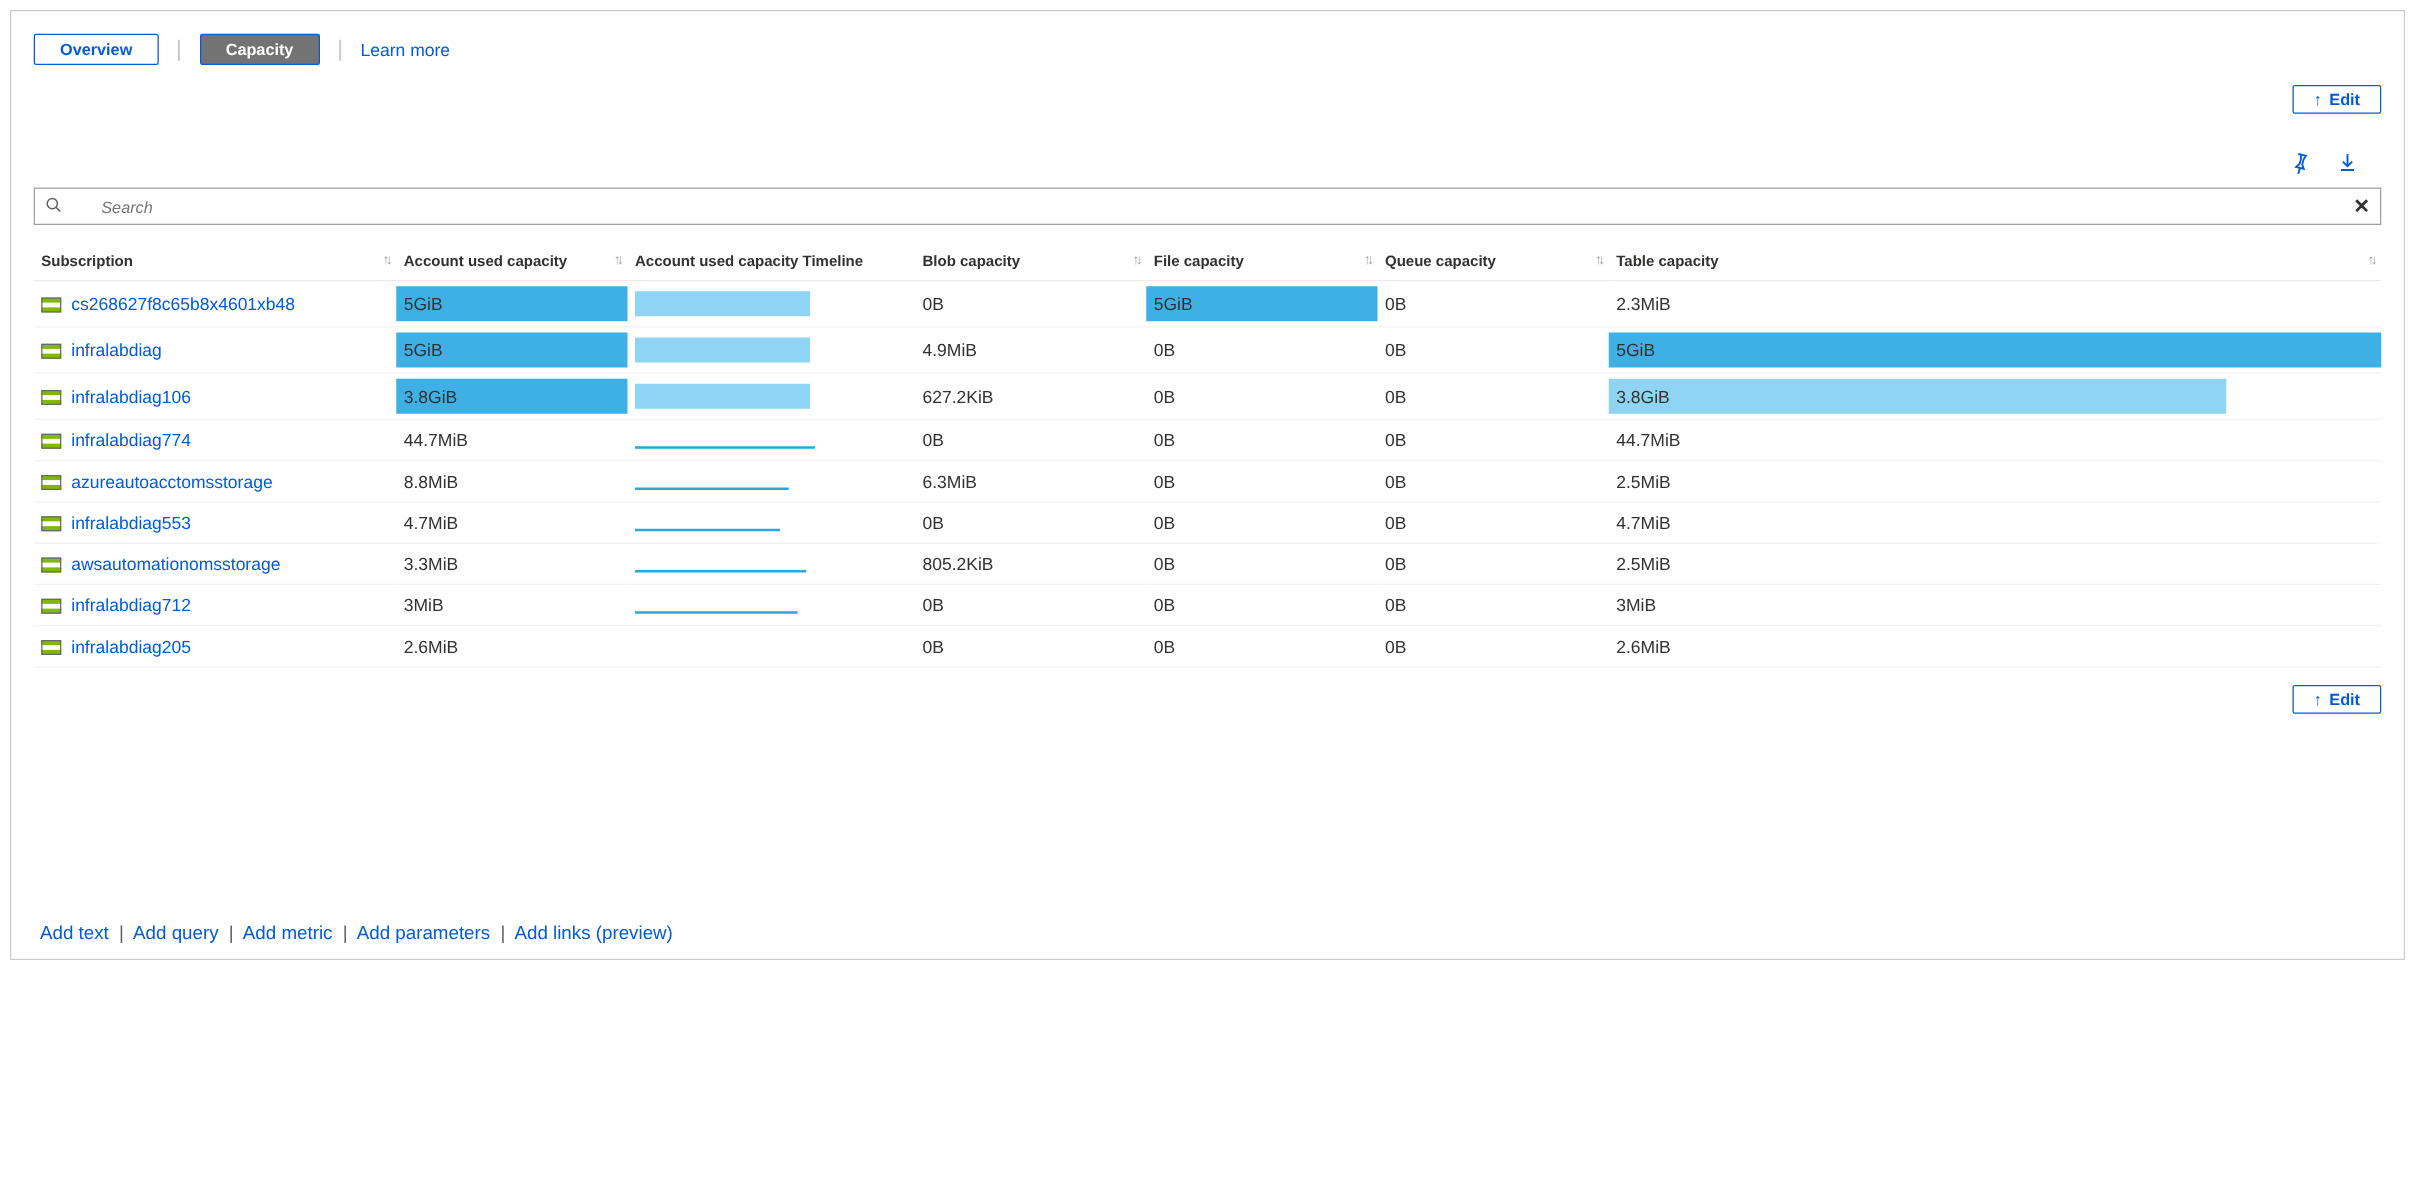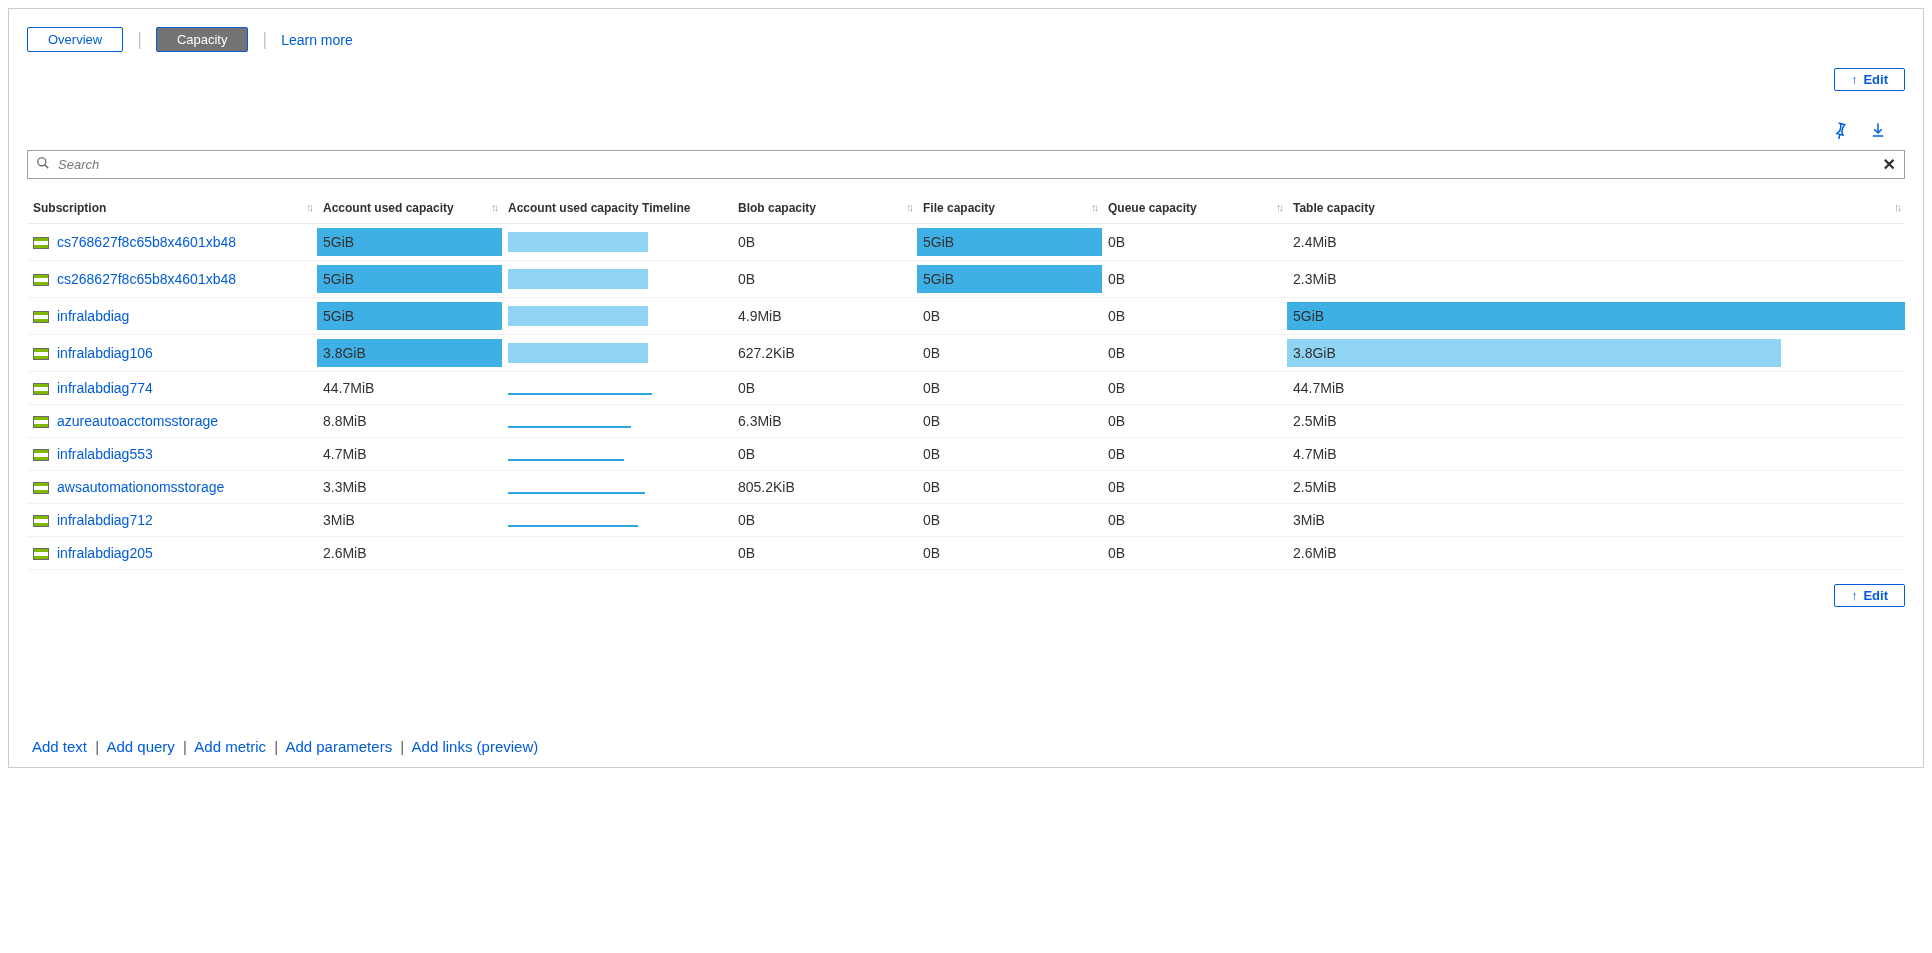--- a/index.html
+++ b/index.html
@@ -18,21 +18,21 @@
     padding: 18px 18px 8px 18px;
   }
 
   
   .tabs-row { display: flex; align-items: center; gap: 12px; margin-bottom: 16px; }
   .pill {
     border: 1px solid #015cda;
     background: #fff;
     color: #015cda;
     padding: 4px 20px;
-    font-weight: 400;
+    font-weight: 700;
     border-radius: 2px;
     cursor: pointer;
     font-size: 13px;
   }
   .pill.active { background: #737373; color: #fff; }
   .v-sep { color: #c8c6c4; margin: 0 2px; font-size: 18px; font-weight: 300; }
   .linklike { color: #015cda; cursor: pointer; font-size: 14px; }
 
   .top-right-edit { display:flex; justify-content:flex-end; margin-bottom:30px; }
   .edit-btn {
@@ -51,21 +51,21 @@
     display:flex; justify-content:flex-end; gap:20px;
     padding-right:18px; margin-bottom:8px;
   }
   .card-actions .icn { color:#015cda; cursor:pointer; }
   .card-actions svg { width:18px; height:18px; }
 
   
   .search-wrap {
     border:1px solid #a19f9d;
     display:flex; align-items:center;
-    padding:4px 8px; margin-bottom:14px;
+    padding:4px 8px; margin-bottom:14px;gap:23px;
   }
   .search-wrap .mag { color:#605e5c; margin-right:8px; }
   .search-wrap input {
     flex:1; border:0; outline:0; font-size:13px;
     font-style:italic; color:#605e5c; background:transparent;
   }
   .search-wrap .clear { color:#323130; font-weight:700; cursor:pointer; font-size:16px; }
 
   
   .grid { width:100%; border-collapse:collapse; }
@@ -188,31 +188,20 @@
         <th class="col-sub"><span>Subscription</span><span class="sort-icn">↑↓</span></th>
         <th class="col-used"><span>Account used capacity</span><span class="sort-icn">↑↓</span></th>
         <th class="col-tl"><span>Account used capacity Timeline</span></th>
         <th class="col-blob"><span>Blob capacity</span><span class="sort-icn">↑↓</span></th>
         <th class="col-file"><span>File capacity</span><span class="sort-icn">↑↓</span></th>
         <th class="col-queue"><span>Queue capacity</span><span class="sort-icn">↑↓</span></th>
         <th class="col-table"><span>Table capacity</span><span class="sort-icn">↑↓</span></th>
       </tr>
     </thead>
     <tbody id="tbody">
-    <tr>
-          <td class="acct-cell"><span class="storage-icn"></span><span class="acct-link">cs768627f8c65b8x4601xb48</span></td>
-          <td class="barcell"><div class="bar" style="width:100%"></div><span class="bar-text">5GiB</span></td>
-          <td class="timeline-cell">
-            <div class="tl-bar" style="background:#8fd4f2;width:140px"></div>
-          </td>
-          <td><span>0B</span></td>
-          <td class="barcell"><div class="bar" style="width:100%"></div><span class="bar-text">5GiB</span></td>
-          <td><span>0B</span></td>
-          <td class="barcell"><div class="bar light" style="width:0%"></div><span class="bar-text">2.4MiB</span></td>
-        </tr>
         <tr>
           <td class="acct-cell"><span class="storage-icn"></span><span class="acct-link">cs268627f8c65b8x4601xb48</span></td>
           <td class="barcell"><div class="bar" style="width:100%"></div><span class="bar-text">5GiB</span></td>
           <td class="timeline-cell">
             <div class="tl-bar" style="background:#8fd4f2;width:140px"></div>
           </td>
           <td><span>0B</span></td>
           <td class="barcell"><div class="bar" style="width:100%"></div><span class="bar-text">5GiB</span></td>
           <td><span>0B</span></td>
           <td class="barcell"><div class="bar light" style="width:0%"></div><span class="bar-text">2.3MiB</span></td>

